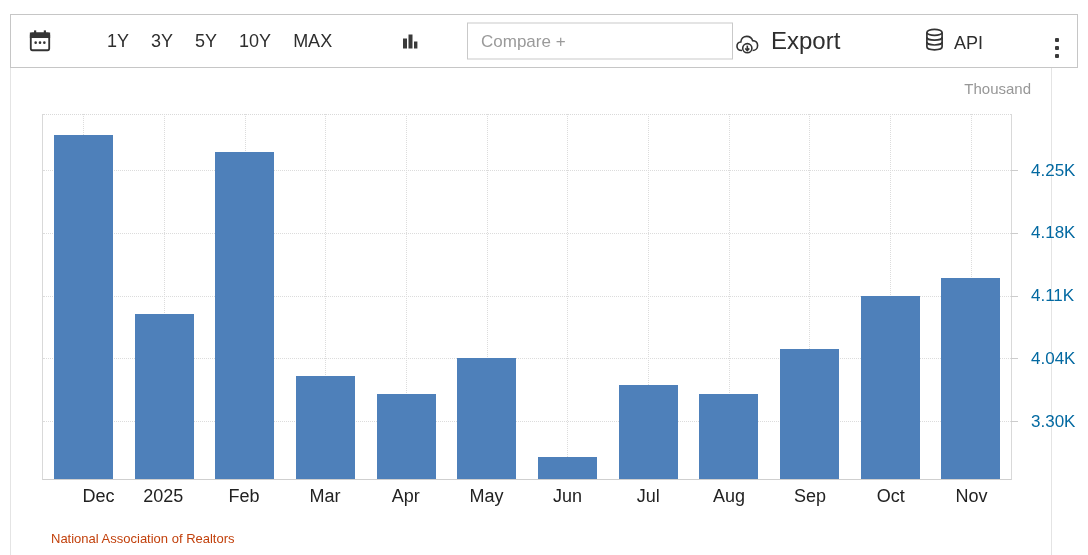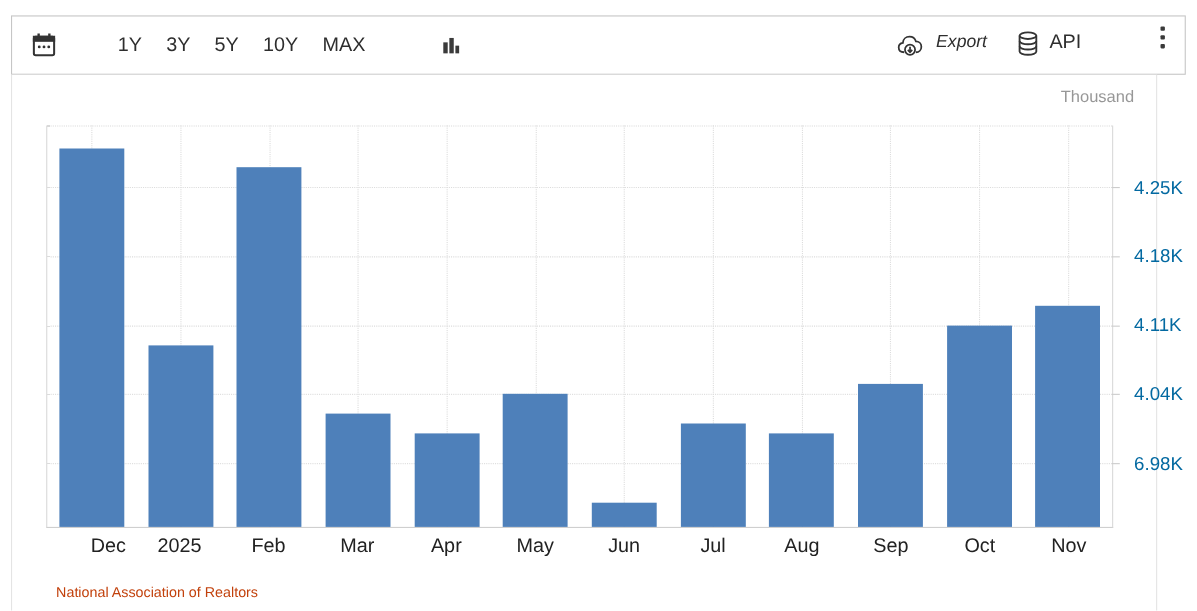--- a/index.html
+++ b/index.html
@@ -3,31 +3,31 @@
 <meta charset="utf-8">
 <style>
   * { margin:0; padding:0; box-sizing:border-box; }
   html,body { width:1088px; height:555px; background:#ffffff; overflow:hidden;
               font-family:"Liberation Sans", sans-serif; color:#2e2e2e; }
 
   
   .toolbar { position:absolute; left:10px; top:14px; width:1068px; height:54px;
              border:1px solid #c6c6c6; background:#fff; }
   .tb-item { position:absolute; top:50%; transform:translateY(-50%);
-             display:flex; align-items:flex-start; cursor:pointer; }
+             display:flex; align-items:flex-end; cursor:pointer; }
   .tb-btn-cal   { left:16px; }
   .tb-ranges    { left:96px; gap:22px; font-size:18px; }
   .range        { cursor:pointer; }
   .tb-charttype { left:388px; }
   .tb-compare   { left:456px; }
   .tb-compare input { width:266px; height:37px; border:1px solid #c9c9c9; outline:none;
                       font-family:"Liberation Sans", sans-serif; font-size:17px;
                       padding:0 13px; color:#2e2e2e; background:#fff; }
   .tb-compare input::placeholder { color:#9a9a9a; }
-  .tb-export { left:804px; gap:9px; font-size:16px;font-style:italic; }
+  .tb-export { left:724px; gap:9px; font-size:24px; }
   .tb-api    { left:913px; gap:9px; font-size:18px; }
   .tb-kebab  { left:1032px; width:28px; height:34px; justify-content:center; }
   .kebab { display:flex; flex-direction:column; gap:4px; }
   .kebab i { width:4px; height:4px; background:#3a3a3a; border-radius:1px; }
 
   
   .chart-wrap { position:absolute; left:10px; top:68px; width:1042px; height:487px;
                 border-left:1px solid #e4e4e4; border-right:1px solid #e4e4e4; background:#fff; }
   .unit-label { position:absolute; top:12px; right:20px; font-size:15px; color:#979797; }
 
@@ -87,20 +87,23 @@
   <div class="tb-item tb-charttype">
     <span>
       <svg class="icn" width="22" height="22" viewBox="0 0 22 22">
         <rect x="4" y="8.5" width="4" height="10" fill="#3a3a3a"></rect>
         <rect x="9.5" y="4.5" width="4" height="14" fill="#3a3a3a"></rect>
         <rect x="15" y="11.5" width="3.4" height="7" fill="#3a3a3a"></rect>
       </svg>
     </span>
   </div>
 
+  <div class="tb-item tb-compare">
+    <input type="text" placeholder="Compare +" style="">
+  </div>
 
   <div class="tb-item tb-export">
     <span>
       <svg class="icn" width="27" height="22" viewBox="0 0 27 22" fill="none" stroke="#333" stroke-width="1.6">
         <path d="M7 17.5 C3.8 17.5 2 15.6 2 13.2 C2 11 3.6 9.3 5.8 9 C6 5.7 8.6 3.4 11.8 3.4 C14.5 3.4 16.8 5 17.6 7.6 C20.5 7.6 22.6 9.6 22.6 12.4 C22.6 15.2 20.6 17.5 17.6 17.5"></path>
         <circle cx="12.3" cy="15.2" r="4.6" fill="#fff"></circle>
         <line x1="12.3" y1="12.6" x2="12.3" y2="17.2"></line>
         <path d="M10.3 15.4 L12.3 17.5 L14.3 15.4" fill="none"></path>
       </svg>
     </span>
@@ -165,21 +168,21 @@
       <div class="vgrid" style="left: 87.5%;"></div>
       <div class="bar" style="left: calc(87.5% - 29.5px); height: 50.2451%; background: rgb(78, 128, 186);"></div>
       <div class="vgrid" style="left: 95.8333%;"></div>
       <div class="bar" style="left: calc(95.8333% - 29.5px); height: 55.1471%; background: rgb(78, 128, 186);"></div>
     </div>
   <div class="y-axis">
       <span style="top: 15.4412%;">4.25K</span>
       <span style="top: 32.598%;">4.18K</span>
       <span style="top: 49.7549%;">4.11K</span>
       <span style="top: 66.9118%;">4.04K</span>
-      <span style="top: 84.0686%;">6.98K</span>
+      <span style="top: 84.0686%;">3.30K</span>
     </div>
   <div class="x-axis">
       <span style="left: 4.16667%; margin-left: 16px;">Dec</span>
       <span style="left: 12.5%;">2025</span>
       <span style="left: 20.8333%;">Feb</span>
       <span style="left: 29.1667%;">Mar</span>
       <span style="left: 37.5%;">Apr</span>
       <span style="left: 45.8333%;">May</span>
       <span style="left: 54.1667%;">Jun</span>
       <span style="left: 62.5%;">Jul</span>

